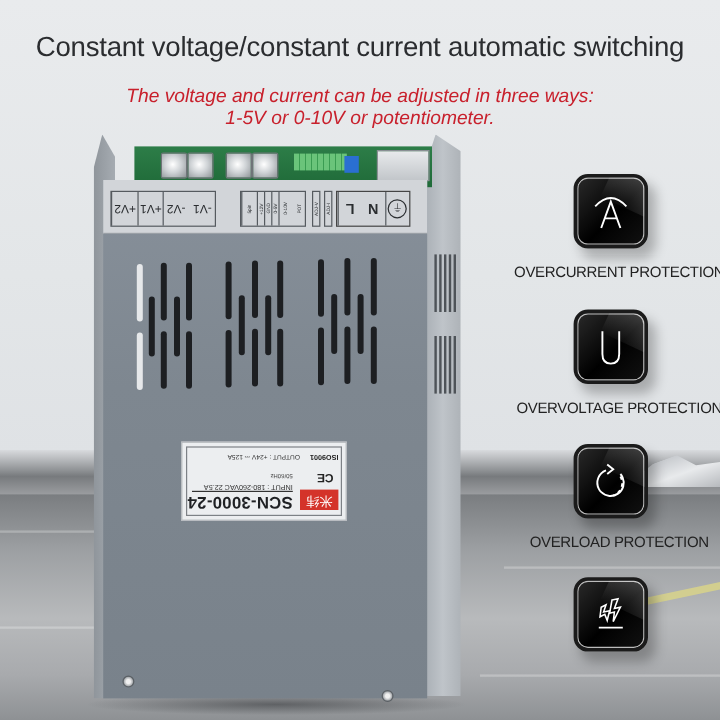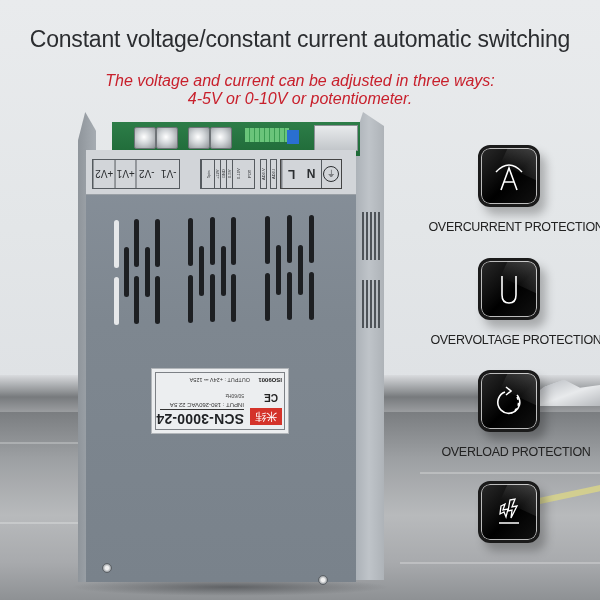--- a/index.html
+++ b/index.html
@@ -173,21 +173,21 @@
   <div class="road-streak" style="left:0;top:30px;width:120px;"></div>
   <div class="road-streak" style="left:420px;top:60px;width:180px;"></div>
   <div class="road-streak" style="left:0;top:110px;width:90px;"></div>
   <div class="road-streak" style="left:400px;top:150px;width:200px;"></div>
 </div>
 <div class="road-line"></div>
 
 <div class="headline">Constant voltage/constant current  automatic switching</div>
 <div class="subline">
   <div>The voltage and current can be adjusted in three ways:</div>
-  <div>4-5V or 0-10V or potentiometer.</div>
+  <div>1-5V or 0-10V or potentiometer.</div>
 </div>
 
 <div class="psu">
   <div class="psu-shadow"></div>
   <div class="psu-side-left"></div>
   <div class="psu-side-right"></div>
   <div class="side-vent" style="top:212px;">
     <span style="left:0"></span>
       <span style="left:4px"></span>
       <span style="left:8px"></span>

